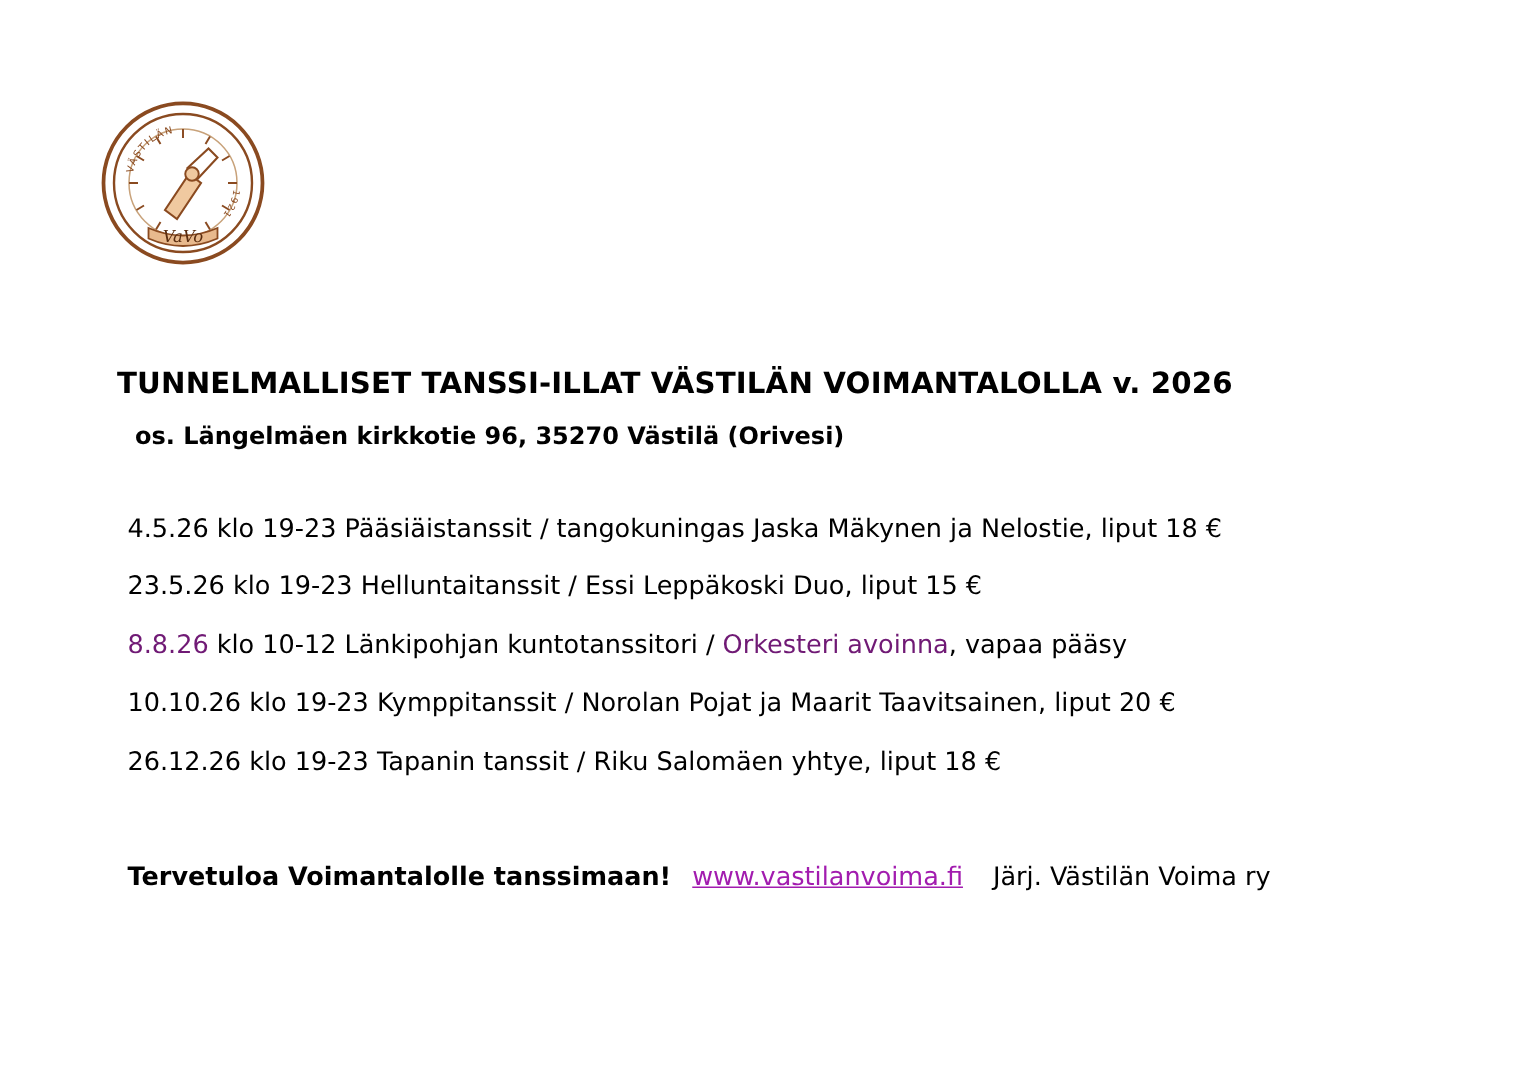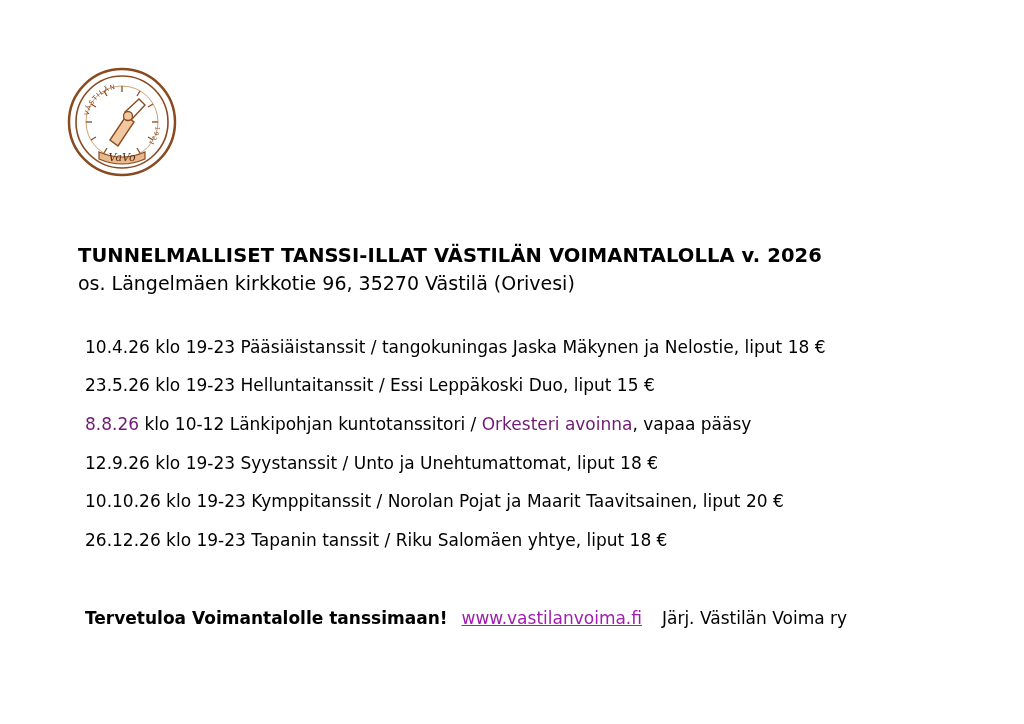--- a/index.html
+++ b/index.html
@@ -44,24 +44,24 @@
 
   .title {
     font-size: 19.5px;
     font-weight: bold;
     letter-spacing: 0.1px;
     line-height: 1.28;
     margin: 0 0 2px 0;
     white-space: nowrap;
   }
   .subtitle {
-    font-size: 19px;
-    font-weight: normal;
+    font-size: 16px;
+    font-weight: bold;
     line-height: 1.3;
-    margin: 0;
+    margin: 12px;
     white-space: nowrap;
   }
 
   .events {
     margin-top: 42px;
     margin-left: 7px;
   }
   .event-line {
     font-size: 17px;
     line-height: 1.1;
@@ -161,34 +161,31 @@
   </div>
 
   <div class="content">
 
     <h1 class="title">TUNNELMALLISET TANSSI-ILLAT VÄSTILÄN VOIMANTALOLLA v. 2026</h1>
     <p class="subtitle">os. Längelmäen kirkkotie 96, 35270 Västilä (Orivesi)</p>
 
     <div class="events">
 
       <div class="event-line">
-        <span>10.4.26</span><span> klo 19-23 Pääsiäistanssit / </span><span>tangokuningas Jaska Mäkynen ja Nelostie</span><span>, liput 18 €</span>
+        <span>4.5.26</span><span> klo 19-23 Pääsiäistanssit / </span><span>tangokuningas Jaska Mäkynen ja Nelostie</span><span>, liput 18 €</span>
       </div>
 
       <div class="event-line">
         <span>23.5.26</span><span> klo 19-23 Helluntaitanssit / </span><span>Essi Leppäkoski Duo</span><span>, liput 15 €</span>
       </div>
 
       <div class="event-line">
         <span class="hl-red">8.8.26</span><span> klo 10-12 Länkipohjan kuntotanssitori / </span><span class="hl-red">Orkesteri avoinna</span><span>, vapaa pääsy</span>
       </div>
 
-      <div class="event-line">
-        <span>12.9.26</span><span> klo 19-23 Syystanssit / </span><span>Unto ja Unehtumattomat</span><span>, liput 18 €</span>
-      </div>
 
       <div class="event-line">
         <span>10.10.26</span><span> klo 19-23 Kymppitanssit / </span><span>Norolan Pojat ja Maarit Taavitsainen</span><span>, liput 20 €</span>
       </div>
 
       <div class="event-line">
         <span>26.12.26</span><span> klo 19-23 Tapanin tanssit / </span><span>Riku Salomäen yhtye</span><span>, liput 18 €</span>
       </div>
 
     </div>

